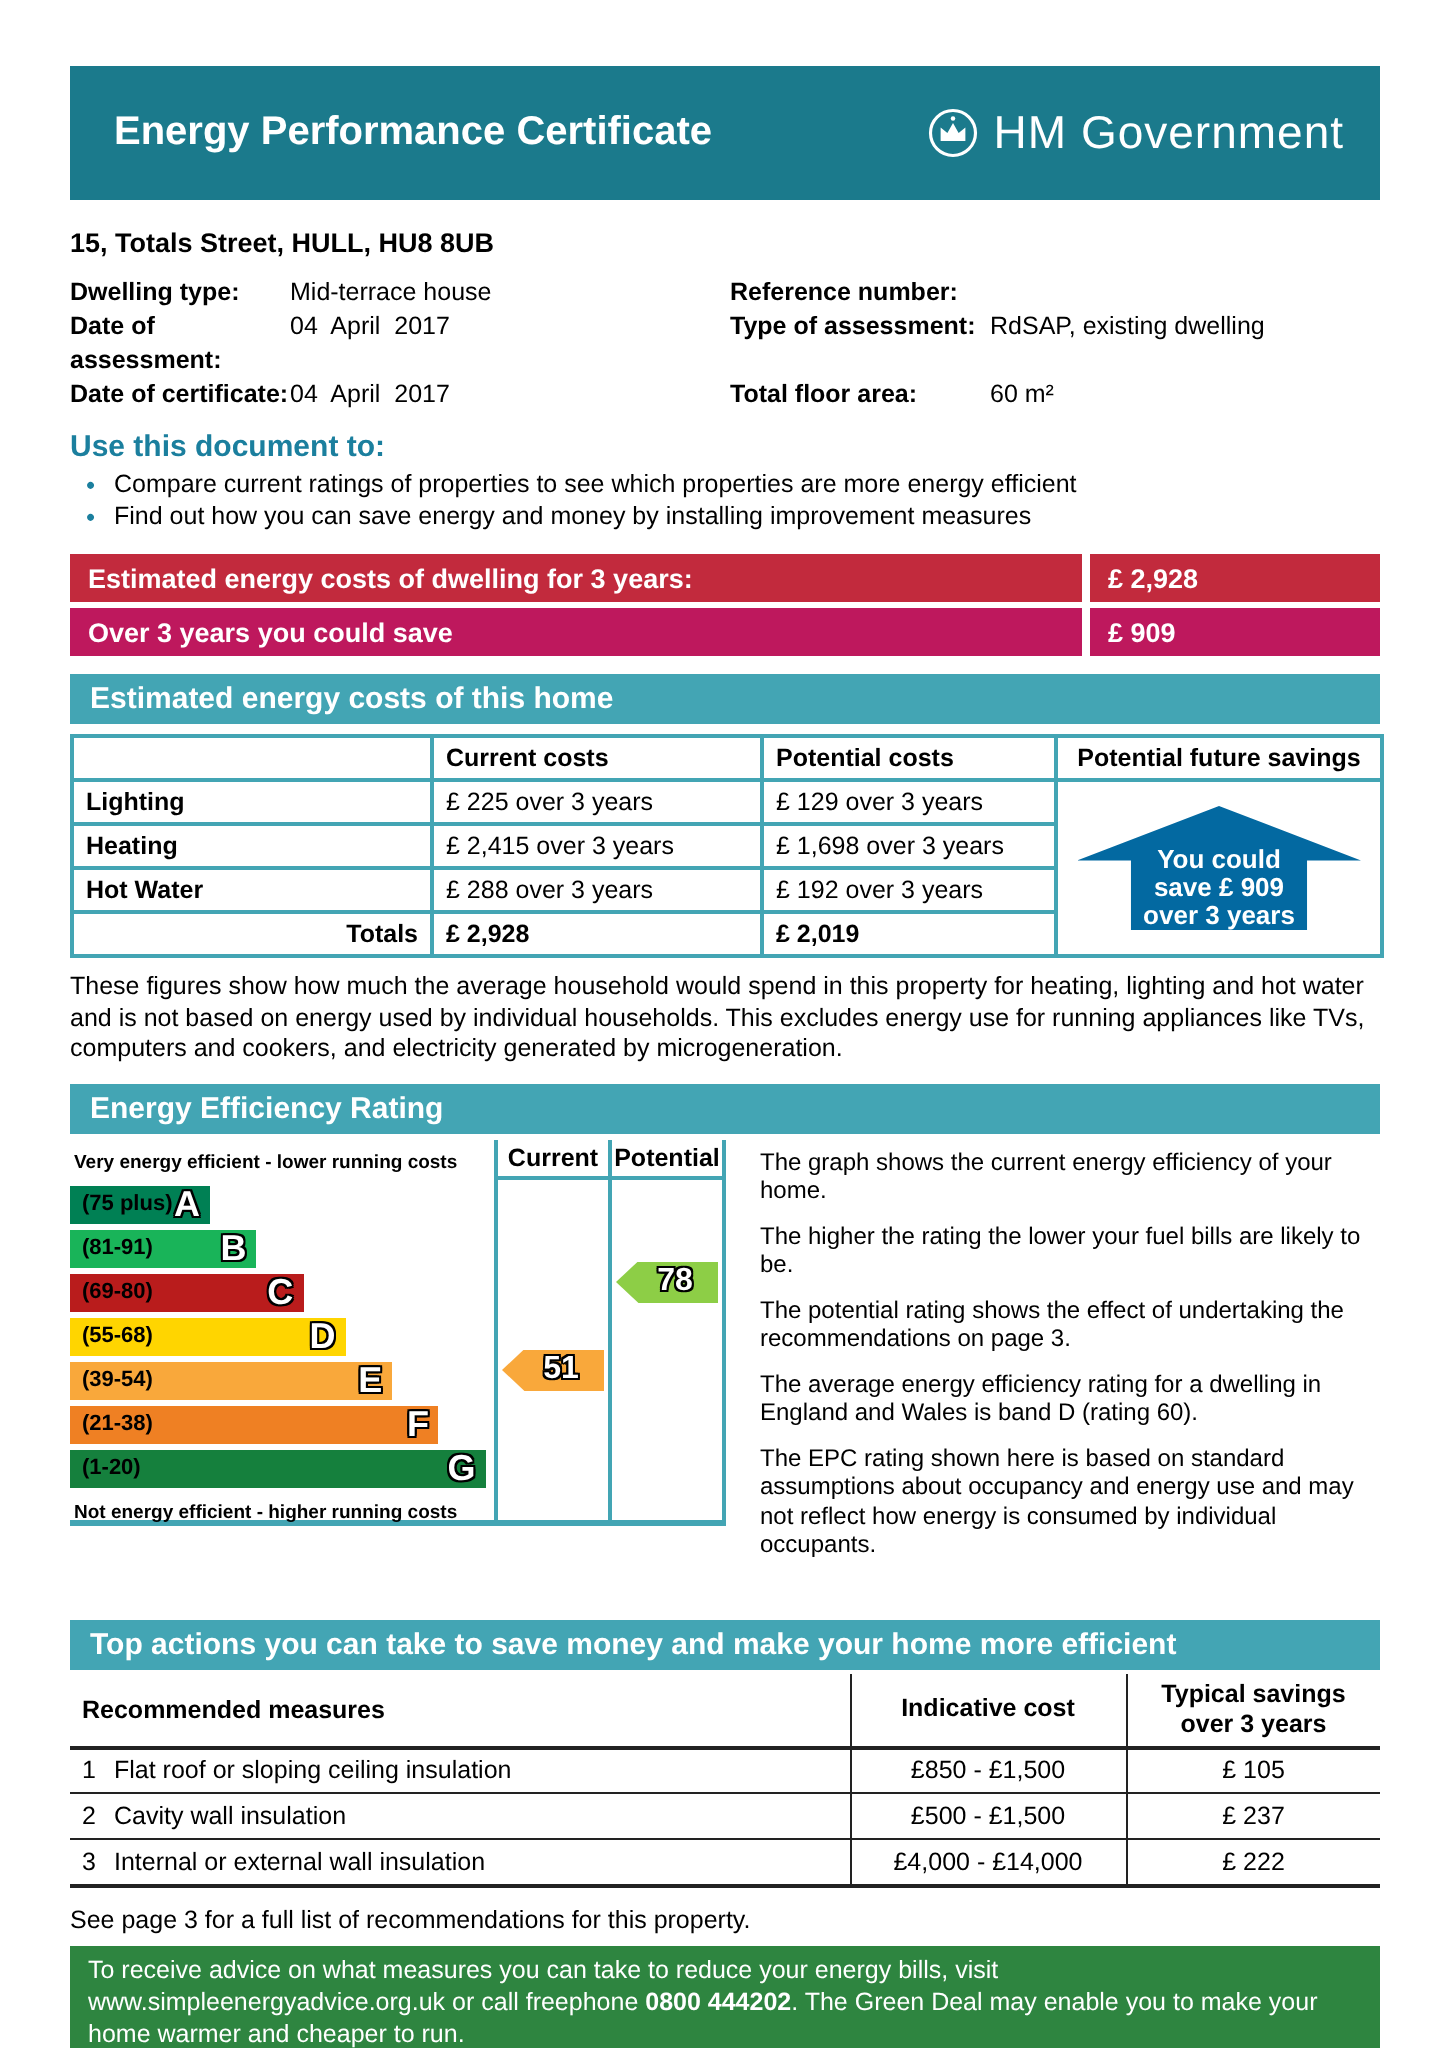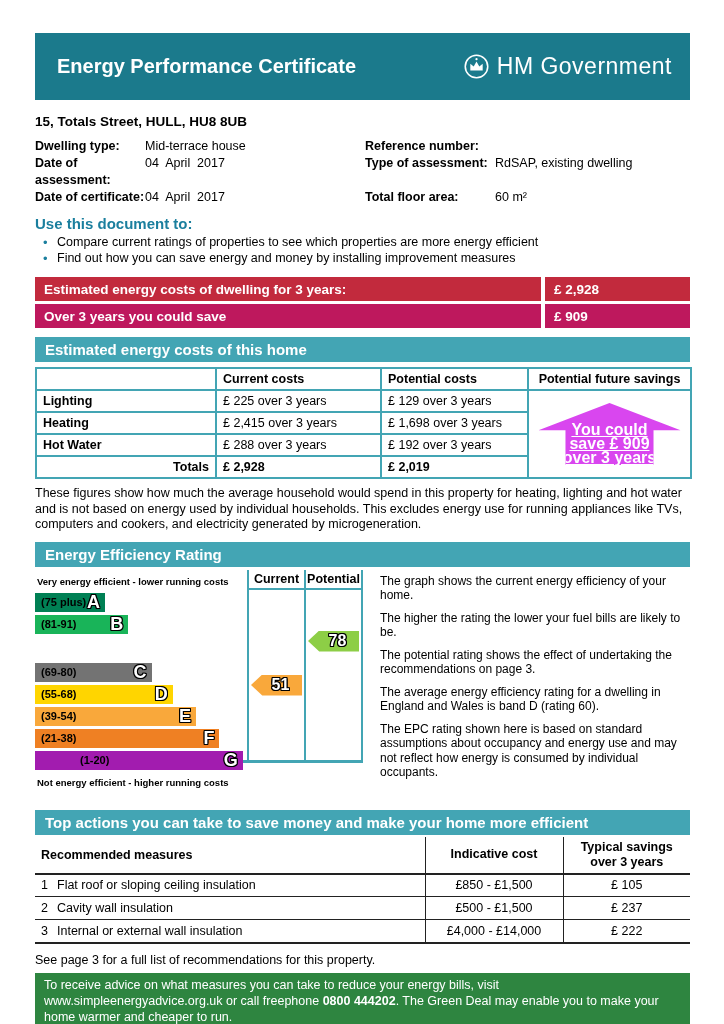--- a/index.html
+++ b/index.html
@@ -40,21 +40,21 @@
   
   table.costs { margin-top:5px; border-collapse:collapse; width:655px; table-layout:fixed; font-size:12.5px; }
   table.costs td { border:2px solid #43a5b4; padding:2px 6px; height:22px; vertical-align:middle; }
   table.costs .c0 { width:180px; } table.costs .c1 { width:165px; } table.costs .c2 { width:147px; } table.costs .c3 { width:163px; }
   table.costs .hdr { font-weight:bold; }
   table.costs .hdr-center { text-align:center; }
   table.costs .row-label { font-weight:bold; }
   table.costs .totals-label { font-weight:bold; text-align:right; }
   table.costs .totals-val { font-weight:bold; }
   td.savings-cell { padding:2px !important; text-align:center; }
-  .house-arrow { width:142px; height:62px; margin:0 auto; background:#d946ef; clip-path:polygon(50% 0%, 100% 44%, 81% 44%, 81% 100%, 19% 100%, 19% 44%, 0% 44%); color:#fff; font-size:16px; font-weight:bold; line-height:14px; padding-top:20px;text-decoration:underline; }
+  .house-arrow { width:142px; height:62px; margin:0 auto; background:#0369a1; clip-path:polygon(50% 0%, 100% 44%, 81% 44%, 81% 100%, 19% 100%, 19% 44%, 0% 44%); color:#fff; font-size:13px; font-weight:bold; line-height:14px; padding-top:20px; }
 
   .costs-footnote { margin-top:7px; font-size:12.5px; line-height:15.5px; }
 
   
   .eer-wrap { margin-top:3px; display:flex; }
   .chart { width:328px; display:flex; border-bottom:3px solid #43a5b4; height:193px; }
   .chart-bands { flex:1; padding-top:2px; }
   .chart-top-label, .chart-bottom-label { font-size:9.5px; font-weight:bold; }
   .chart-top-label { margin:4px 0 6px 2px; }
   .chart-bottom-label { margin:4px 0 0 2px; }
@@ -203,21 +203,21 @@
             <span class="band-letter outline-text">A</span>
           </div>
         </div>
         <div class="band-row">
           <div class="band-bar" style="width: 44%; background: rgb(25, 180, 89);">
             <span class="band-range">(81-91)</span>
             <span class="band-letter outline-text">B</span>
           </div>
         </div>
         <div class="band-row">
-          <div class="band-bar" style="width: 55%; background: #737373; margin-top: 26px;">
+          <div class="band-bar" style="width: 55%; background: #b91c1c;">
             <span class="band-range">(69-80)</span>
             <span class="band-letter outline-text">C</span>
           </div>
         </div>
         <div class="band-row">
           <div class="band-bar" style="width: 65%; background: rgb(255, 213, 0);">
             <span class="band-range">(55-68)</span>
             <span class="band-letter outline-text">D</span>
           </div>
         </div>
@@ -227,21 +227,21 @@
             <span class="band-letter outline-text">E</span>
           </div>
         </div>
         <div class="band-row">
           <div class="band-bar" style="width: 87%; background: rgb(239, 128, 35);">
             <span class="band-range">(21-38)</span>
             <span class="band-letter outline-text">F</span>
           </div>
         </div>
         <div class="band-row">
-          <div class="band-bar" style="width: 98%; background: #a21caf; padding-left: 39px;">
+          <div class="band-bar" style="width: 98%; background: #15803d;">
             <span class="band-range">(1-20)</span>
             <span class="band-letter outline-text">G</span>
           </div>
         </div>
         <div class="chart-bottom-label">Not energy efficient - higher running costs</div>
       </div>
       <div class="chart-col">
         <div class="chart-col-header">Current</div>
         <div class="chart-col-body">
           <div class="rating-arrow" id="current-arrow" style="top: 85px; background: rgb(249, 168, 59);">

